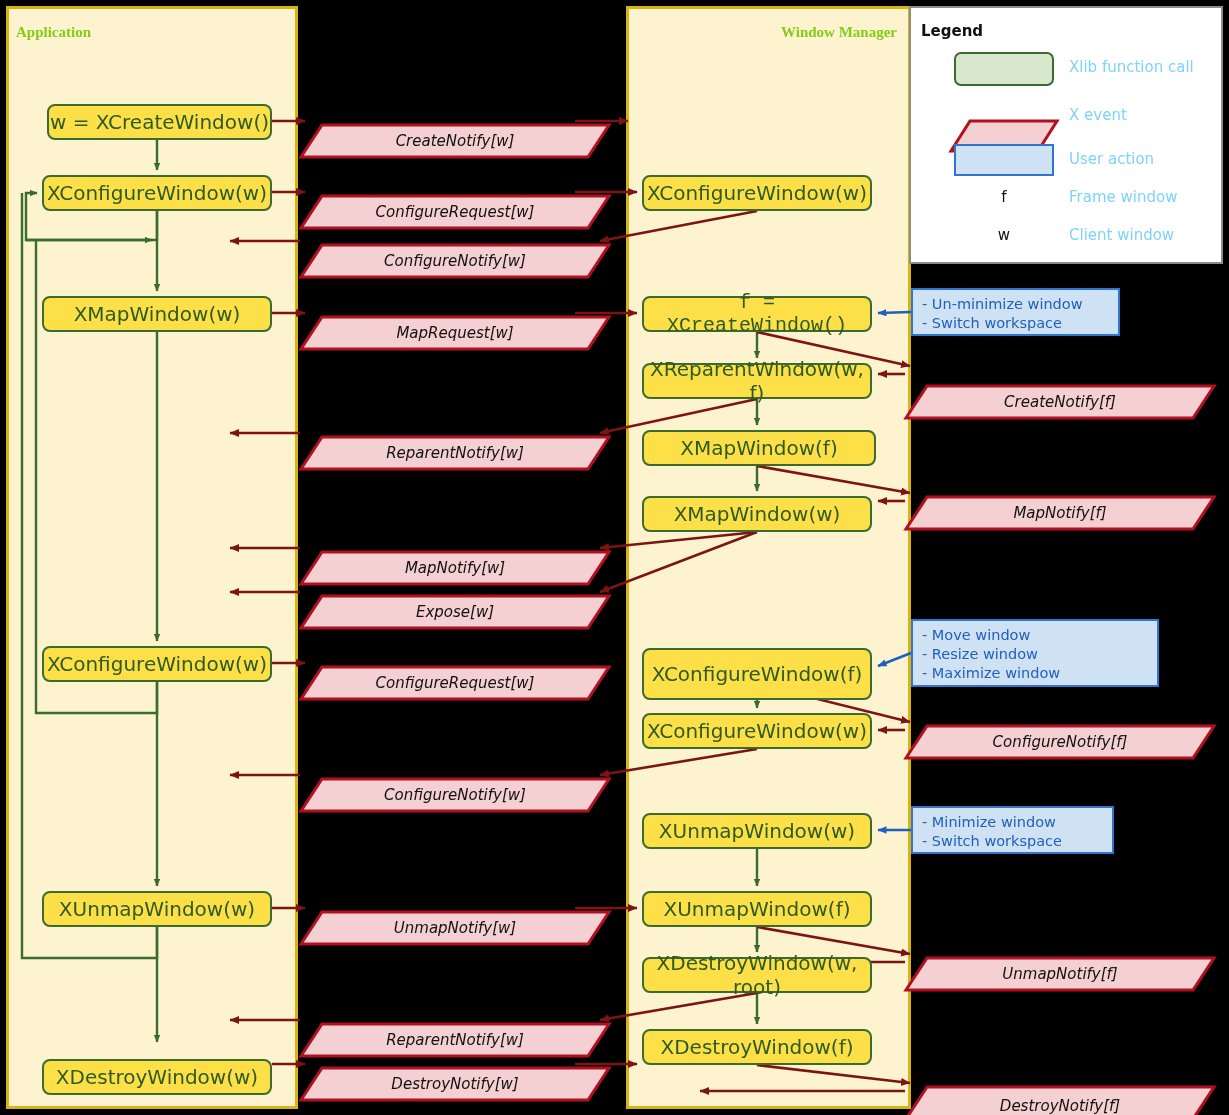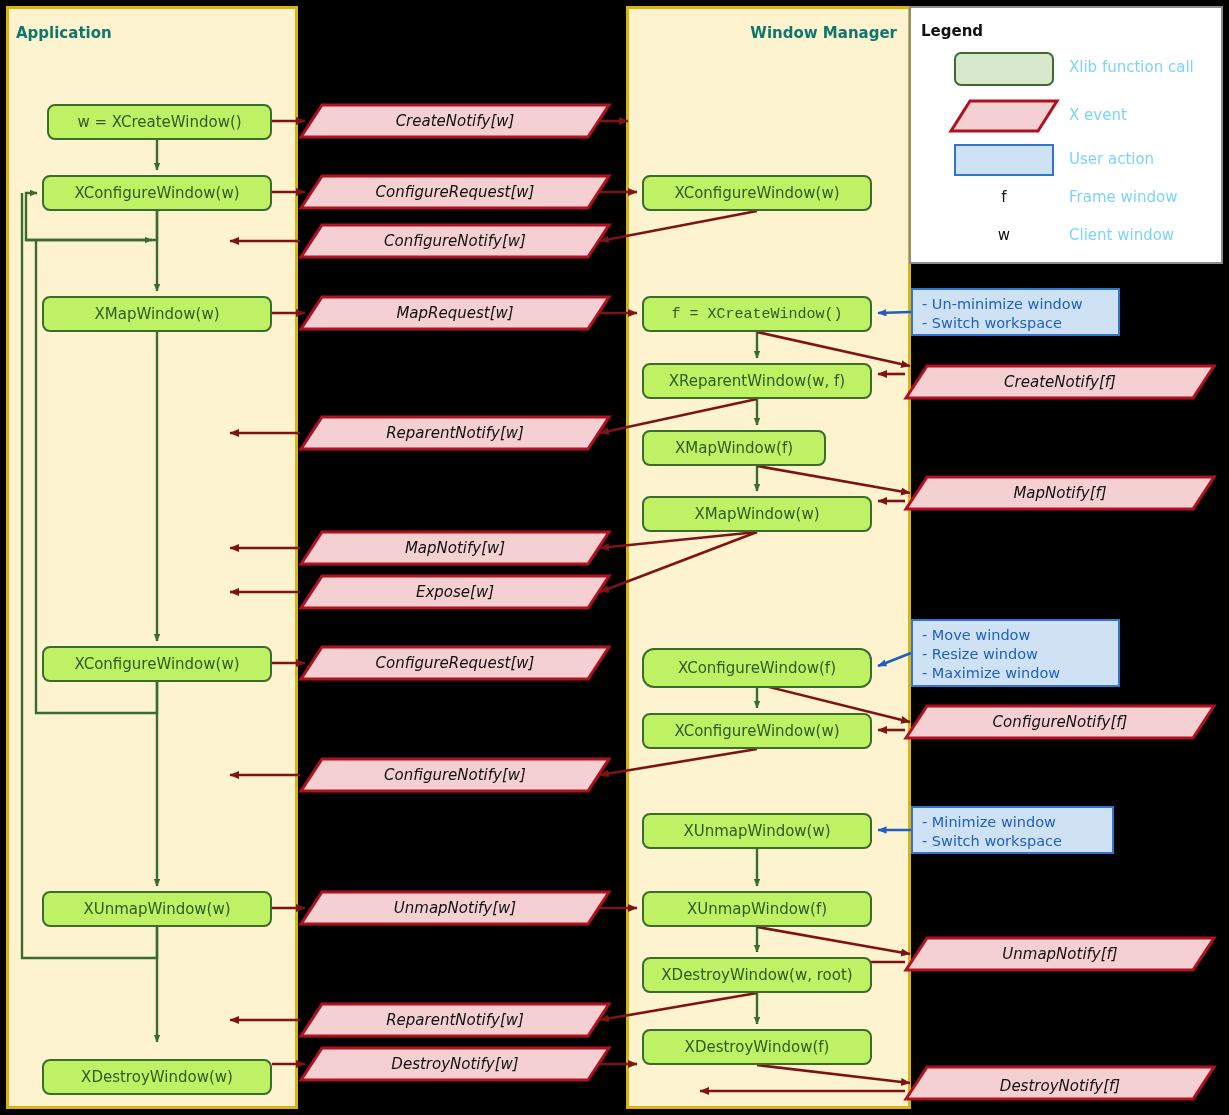--- a/index.html
+++ b/index.html
@@ -1,26 +1,26 @@
 <!DOCTYPE html>
 <html><head>
 <meta charset="utf-8">
 <style>
   html,body{margin:0;padding:0;background:#000;}
   #root{position:relative;width:1229px;height:1115px;background:#000;
         font-family:"DejaVu Sans","Liberation Sans",sans-serif;overflow:hidden;}
 
   .lane{position:absolute;background:#fdf3cf;border:3px solid #d9b310;box-sizing:border-box;}
-  .lane-title{position:absolute;font-weight:bold;font-size:15px;color:#0f766e;}
-
-  .gbox{position:absolute;background:#bef264;border:2px solid #3b6b2e;border-radius:8px;
+  .lane-title{position:absolute;font-weight:bold;font-size:15px;color:#84cc16;font-family:Liberation Serif, serif;}
+
+  .gbox{position:absolute;background:#fde047;border:2px solid #3b6b2e;border-radius:8px;
         box-sizing:border-box;display:flex;align-items:center;justify-content:center;
-        color:#2f5a24;font-size:15px;text-align:center;}
-
-  .pgram{position:absolute;}
+        color:#2f5a24;font-size:20px;text-align:center;}
+
+  .pgram{position:absolute;margin-top:20px;}
   .pgram svg{display:block;overflow:visible;}
   .pgram .ptext{position:absolute;left:0;top:0;width:100%;height:100%;
         display:flex;align-items:center;justify-content:center;
         font-style:italic;font-size:15px;color:#111;pointer-events:none;}
 
   .ubox{position:absolute;background:#cfe2f3;border:2px solid #2e75d4;box-sizing:border-box;
         color:#1f5fc0;font-size:14.5px;padding:5px 9px;line-height:1.32;}
 
   .legend{position:absolute;background:#fff;border:2px solid #8c8c8c;box-sizing:border-box;}
   .legend-title{position:absolute;font-weight:bold;font-size:15px;color:#111;}
@@ -134,23 +134,23 @@
   <div class="gbox" id="appbox-0" style="left: 47px; top: 104px; width: 225px; height: 36px;">w = XCreateWindow()</div>
   <div class="gbox" id="appbox-1" style="left: 42px; top: 175px; width: 230px; height: 36px;">XConfigureWindow(w)</div>
   <div class="gbox" id="appbox-2" style="left: 42px; top: 296px; width: 230px; height: 36px;">XMapWindow(w)</div>
   <div class="gbox" id="appbox-3" style="left: 42px; top: 646px; width: 230px; height: 36px;">XConfigureWindow(w)</div>
   <div class="gbox" id="appbox-4" style="left: 42px; top: 891px; width: 230px; height: 36px;">XUnmapWindow(w)</div>
   <div class="gbox" id="appbox-5" style="left: 42px; top: 1047px; width: 230px; height: 36px; margin-top: 12px;">XDestroyWindow(w)</div>
 
   <div class="gbox" id="wmbox-0" style="left: 642px; top: 175px; width: 230px; height: 36px;">XConfigureWindow(w)</div>
   <div class="gbox" id="wmbox-1" style="left: 642px; top: 296px; width: 230px; height: 36px; font-family: Liberation Mono, monospace;">f = XCreateWindow()</div>
   <div class="gbox" id="wmbox-2" style="left: 642px; top: 363px; width: 230px; height: 36px;">XReparentWindow(w, f)</div>
-  <div class="gbox" id="wmbox-3" style="left: 642px; top: 430px; width: 184px; height: 36px; text-align: center;">XMapWindow(f)</div>
+  <div class="gbox" id="wmbox-3" style="left: 642px; top: 430px; width: 234px; height: 36px; text-align: center;">XMapWindow(f)</div>
   <div class="gbox" id="wmbox-4" style="left: 642px; top: 496px; width: 230px; height: 36px;">XMapWindow(w)</div>
-  <div class="gbox" id="wmbox-5" style="left: 642px; top: 648px; width: 230px; height: 40px; border-radius: 12px;">XConfigureWindow(f)</div>
+  <div class="gbox" id="wmbox-5" style="left: 642px; top: 648px; width: 230px; height: 52px;">XConfigureWindow(f)</div>
   <div class="gbox" id="wmbox-6" style="left: 642px; top: 713px; width: 230px; height: 36px;">XConfigureWindow(w)</div>
   <div class="gbox" id="wmbox-7" style="left: 642px; top: 813px; width: 230px; height: 36px;">XUnmapWindow(w)</div>
   <div class="gbox" id="wmbox-8" style="left: 642px; top: 891px; width: 230px; height: 36px;">XUnmapWindow(f)</div>
   <div class="gbox" id="wmbox-9" style="left: 642px; top: 957px; width: 230px; height: 36px;">XDestroyWindow(w, root)</div>
   <div class="gbox" id="wmbox-10" style="left: 642px; top: 1029px; width: 230px; height: 36px;">XDestroyWindow(f)</div>
 
   <div class="pgram" id="evc-0" style="left: 300px; top: 104px; width: 310px; height: 34px;">
       <svg width="310" height="34" viewBox="0 0 310 34">
         <polygon points="22,1 309,1 288,33 1,33" fill="#f5d0d3" stroke="#b01020" stroke-width="3"></polygon>
       </svg>
@@ -251,21 +251,21 @@
       <svg width="310" height="34" viewBox="0 0 310 34">
         <polygon points="22,1 309,1 288,33 1,33" fill="#f5d0d3" stroke="#b01020" stroke-width="3"></polygon>
       </svg>
       <div class="ptext">DestroyNotify[f]</div>
     </div>
 
   <div class="ubox" id="ua-0" style="left: 911px; top: 288px; width: 209px; height: 48px;">
       <div>- Un-minimize window</div>
       <div>- Switch workspace</div>
     </div>
-  <div class="ubox" id="ua-1" style="left: 911px; top: 619px; width: 209px; height: 68px;">
+  <div class="ubox" id="ua-1" style="left: 911px; top: 619px; width: 248px; height: 68px;">
       <div>- Move window</div>
       <div>- Resize window</div>
       <div>- Maximize window</div>
     </div>
   <div class="ubox" id="ua-2" style="left: 911px; top: 806px; width: 203px; height: 48px;">
       <div>- Minimize window</div>
       <div>- Switch workspace</div>
     </div>
 
   <div class="legend" id="legend-box" style="left: 909px; top: 6px; width: 314px; height: 258px;"></div>

